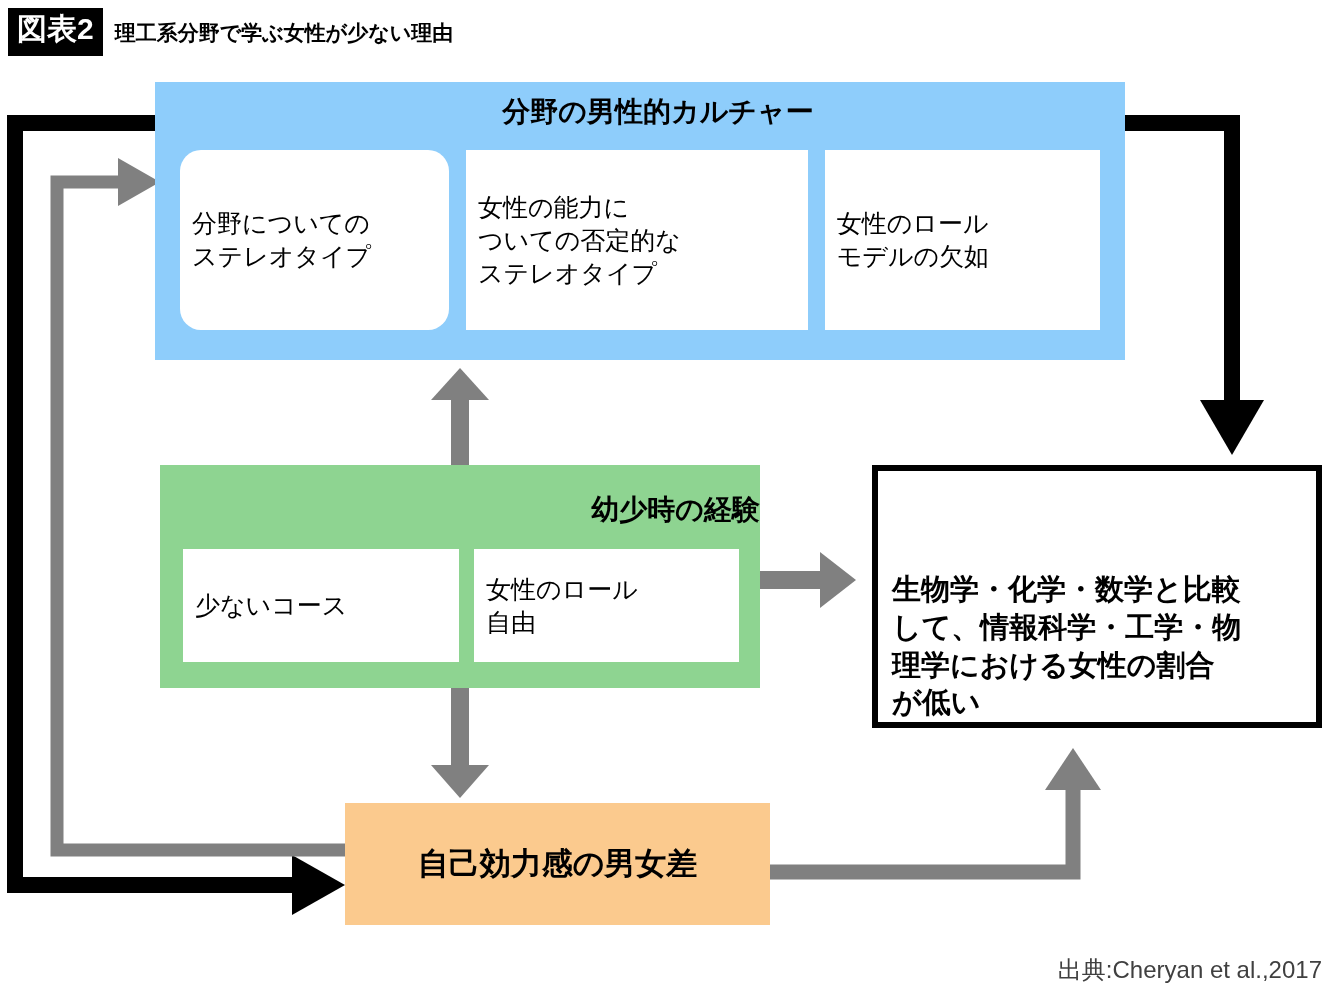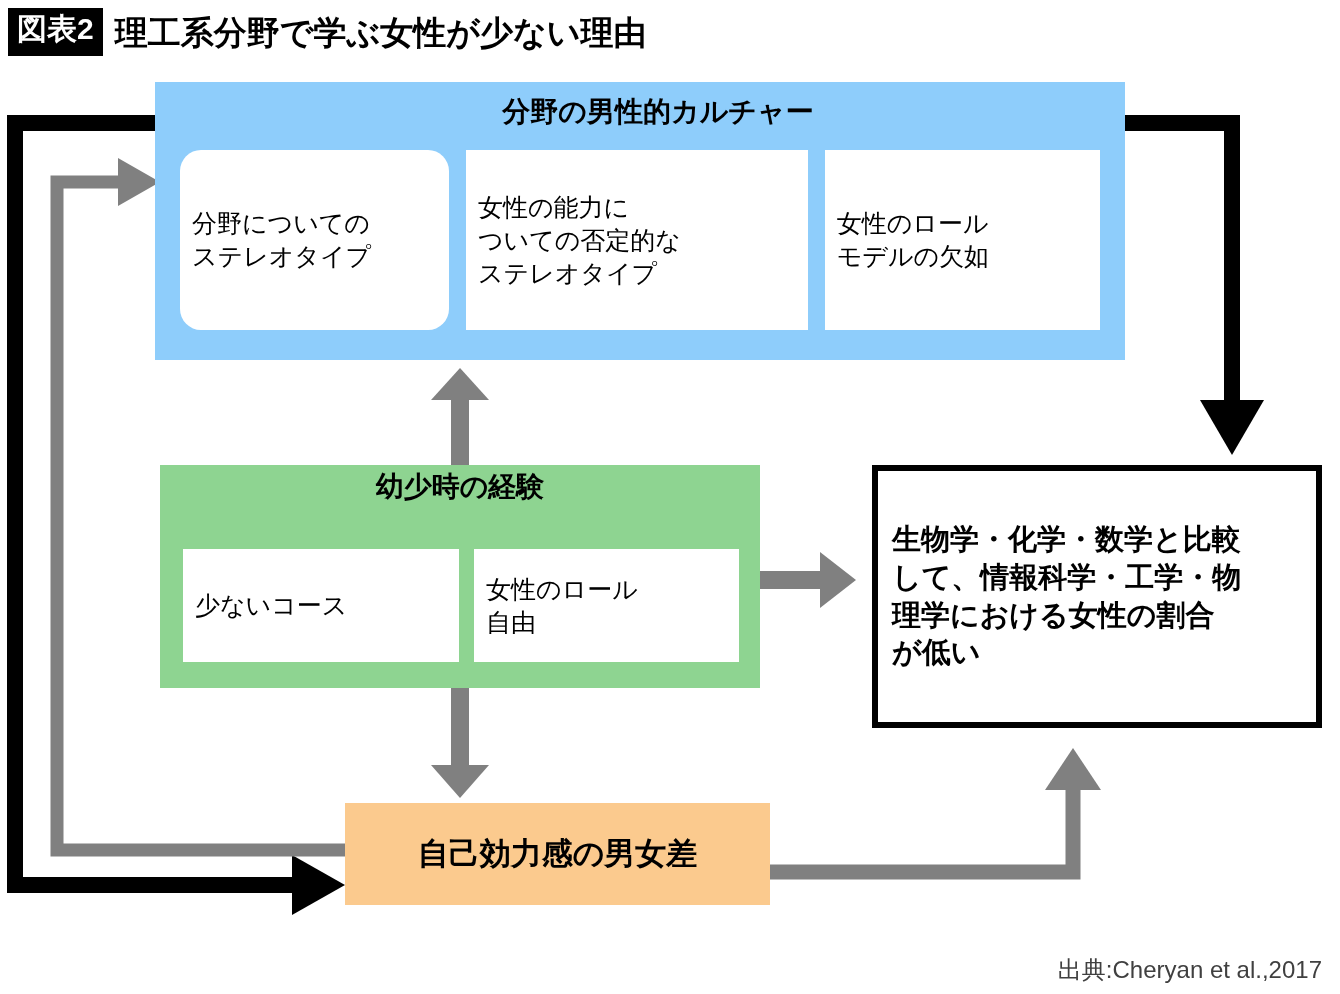--- a/index.html
+++ b/index.html
@@ -30,21 +30,21 @@
   #figure-badge{
     background:#000;
     color:#fff;
     font-size:30px;
     font-weight:bold;
     line-height:1;
     padding:6px 9px 12px 9px;
     letter-spacing:0px;
   }
   #title-text{
-    font-size:33px;
+    font-size:21px;
     font-weight:bold;
     line-height:1;
     letter-spacing:0px;
   }
 
   
   .group-box{
     position:absolute;
     box-sizing:border-box;
   }
@@ -87,53 +87,53 @@
   #culture-subs .sub-box:nth-child(1){ width:297px;border-radius:21px; }
   #culture-subs .sub-box:nth-child(2){ width:378px; }
   #culture-subs .sub-box:nth-child(3){ width:304px; }
 
   
   #childhood-box{
     left:160px; top:465px;
     width:600px; height:223px;
     background:#8ed491;
   }
-  #childhood-title{ margin-top:6px; }
+  #childhood-title{ margin-top:29px;text-align:right; }
   #childhood-subs{
     left:23px; top:84px;
     width:624px; height:113px;
     gap:15px;
   }
   #childhood-subs .sub-box:nth-child(1){ width:276px; }
   #childhood-subs .sub-box:nth-child(2){ width:265px; }
 
   
   #efficacy-box{
     left:345px; top:803px;
-    width:425px; height:102px;
+    width:425px; height:122px;
     background:#fbca8e;
     display:flex;
     align-items:center;
     justify-content:center;
   }
   #efficacy-label{
     font-size:31px;
     font-weight:bold;
     line-height:1.1;
     white-space:nowrap;
   }
 
   
   #outcome-box{
     left:872px; top:465px;
     width:450px; height:263px;
     background:#ffffff;
     border:6px solid #000;
     display:flex;
-    align-items:center;
+    align-items:flex-end;
   }
   #outcome-label{
     font-size:29px;
     font-weight:bold;
     line-height:1.30;
     padding:0 14px;
     white-space:pre-line;
   }
 
   

